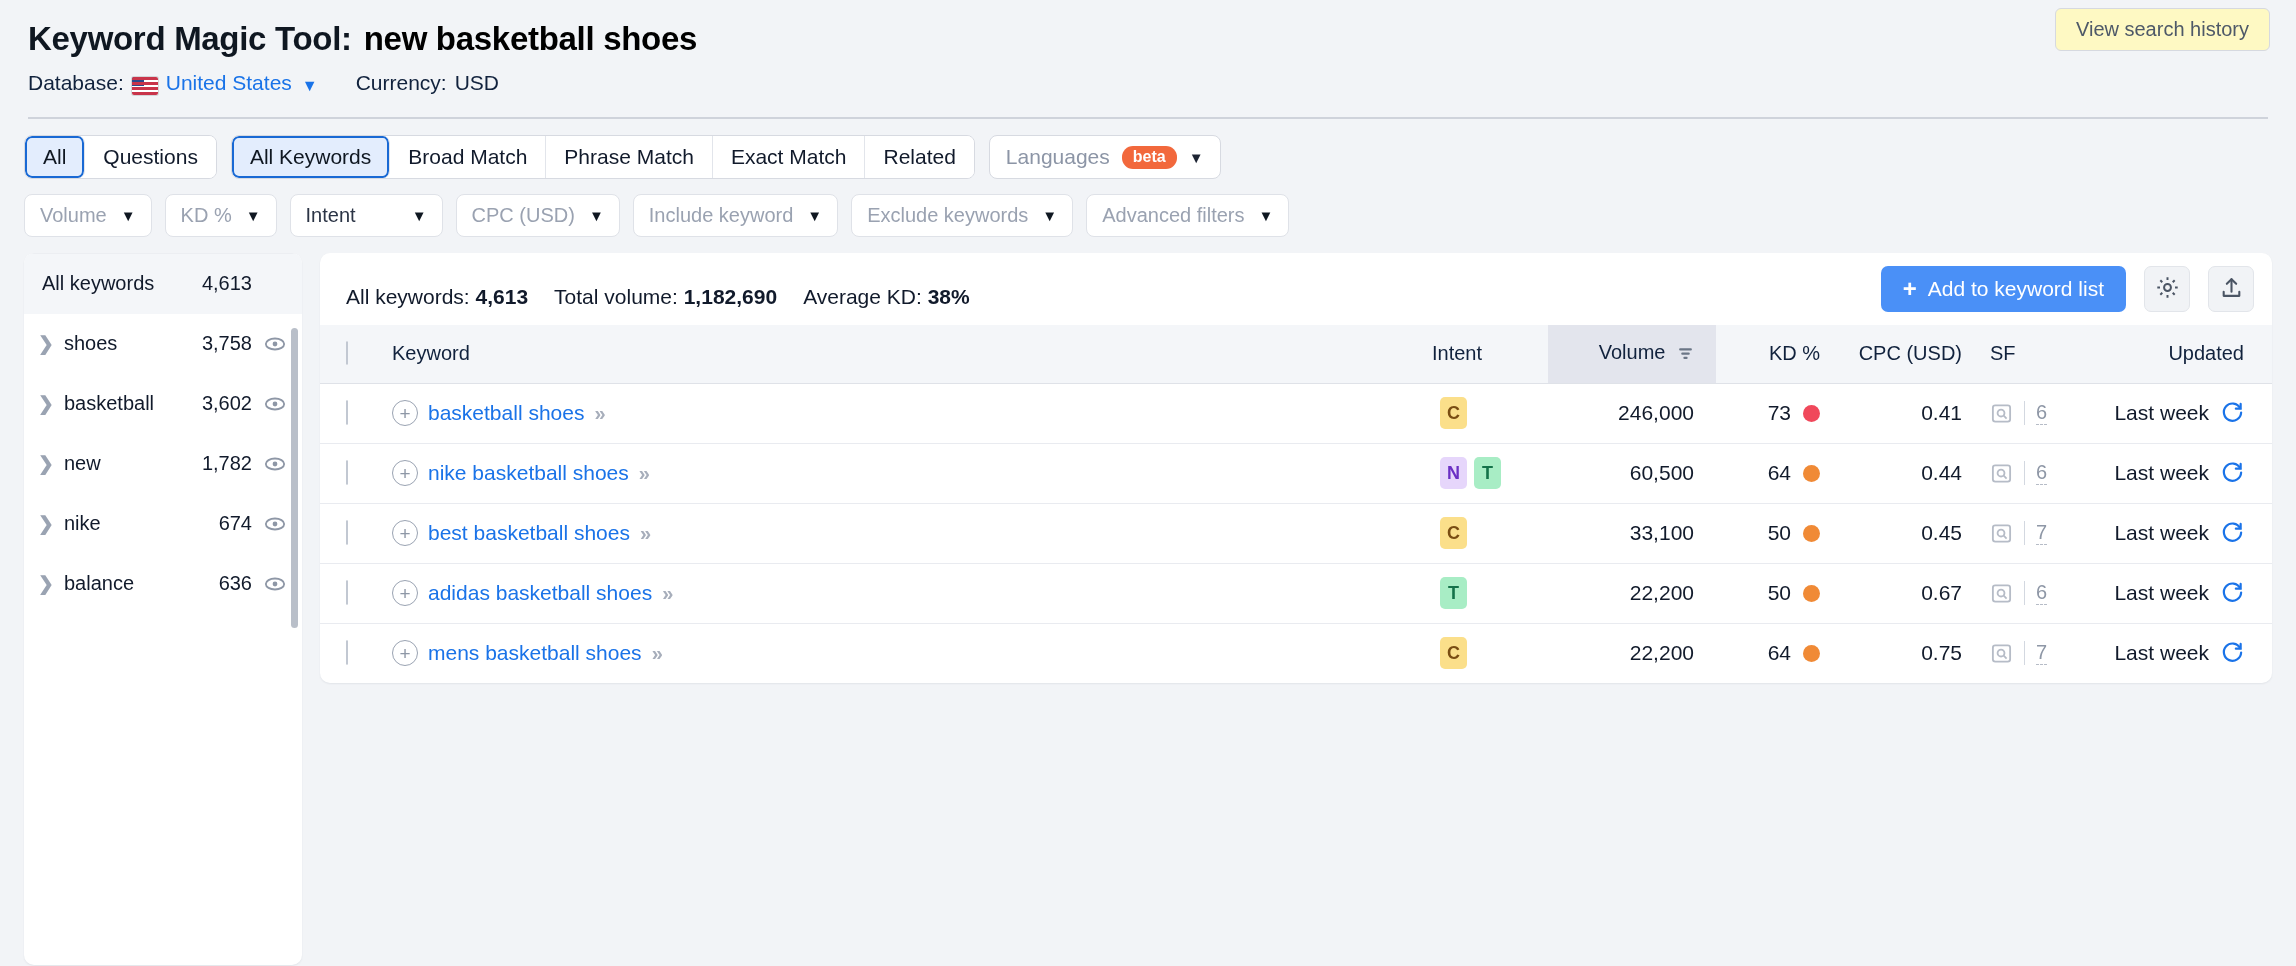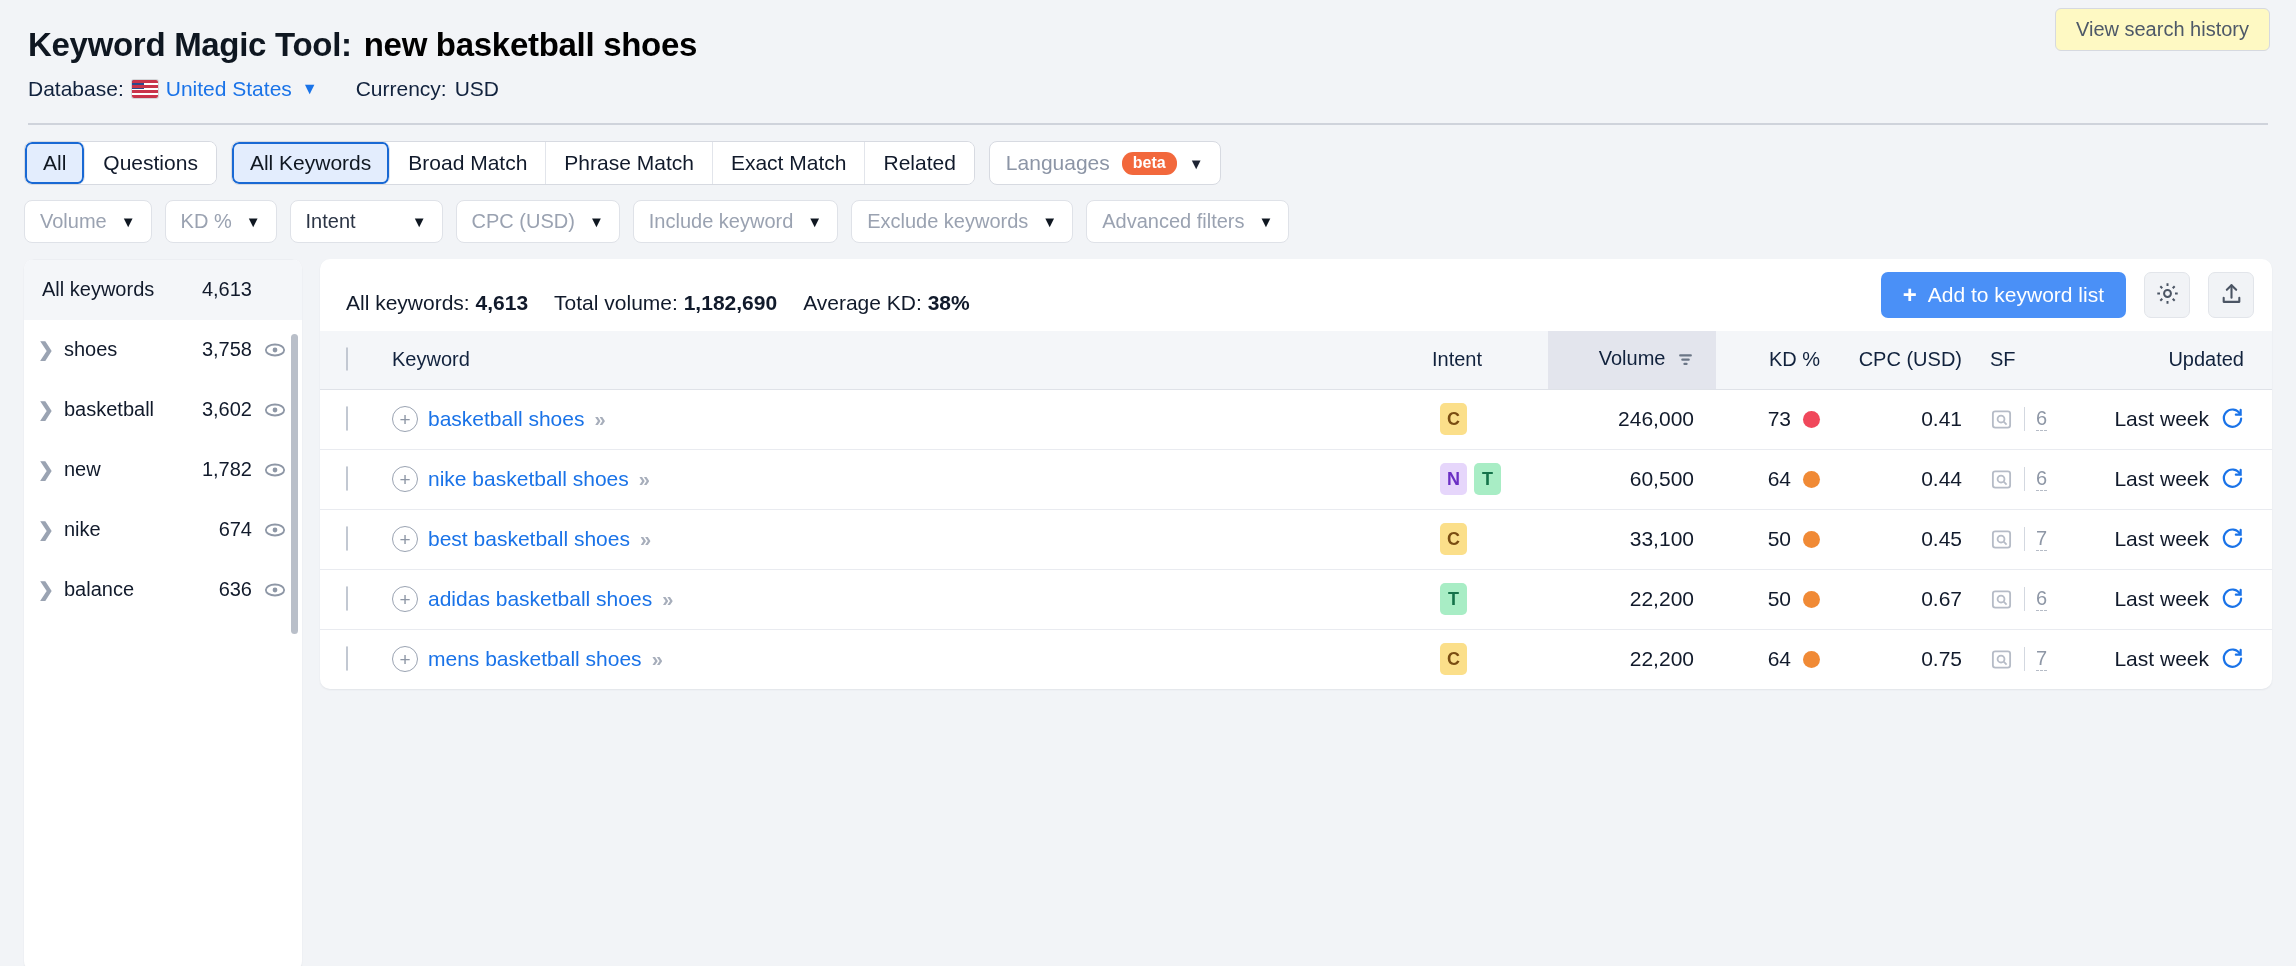--- a/index.html
+++ b/index.html
@@ -5,27 +5,27 @@
   * { box-sizing: border-box; margin: 0; padding: 0; }
   html, body {
     width: 2296px; height: 966px;
     background: #f2f4f7;
     font-family: "Liberation Sans", sans-serif;
     color: #111a2b;
     overflow: hidden;
   }
 
   
-  .header { padding: 26px 28px 0 28px; position: relative; }
+  .header { padding: 20px 28px 0 28px; position: relative; }
   .title-row { display: flex; align-items: baseline; gap: 12px; }
   .title-main { font-size: 33px; font-weight: bold; letter-spacing: -0.3px; color: #0f1721; }
   .title-query { font-size: 33px; font-weight: bold; color: #000000; letter-spacing: -0.3px; }
 
   .meta-row { display: flex; align-items: center; gap: 38px; margin-top: 13px; }
-  .meta-item { display: flex; align-items: center; gap: 8px; font-size: 21px; color: #11223d; }
+  .meta-item { display: flex; align-items: flex-end; gap: 8px; font-size: 21px; color: #11223d; }
   .meta-label { color: #11223d; }
   .flag {
     width: 26px; height: 18px; border-radius: 2px; display: inline-block;
     position: relative; overflow: hidden; background: #fff;
     box-shadow: 0 0 0 1px rgba(0,0,0,.12);
   }
   .flag i { position: absolute; left: 0; width: 100%; height: 2.57px; background: #c9344a; }
   .flag u { position: absolute; left: 0; top: 0; width: 12px; height: 9px; background: #2c4a8c; }
   .db-link { color: #1a73e8; font-size: 21px; }
   .caret-blue { color: #1a73e8; font-size: 16px; font-weight: bold; margin-left: 2px; }

